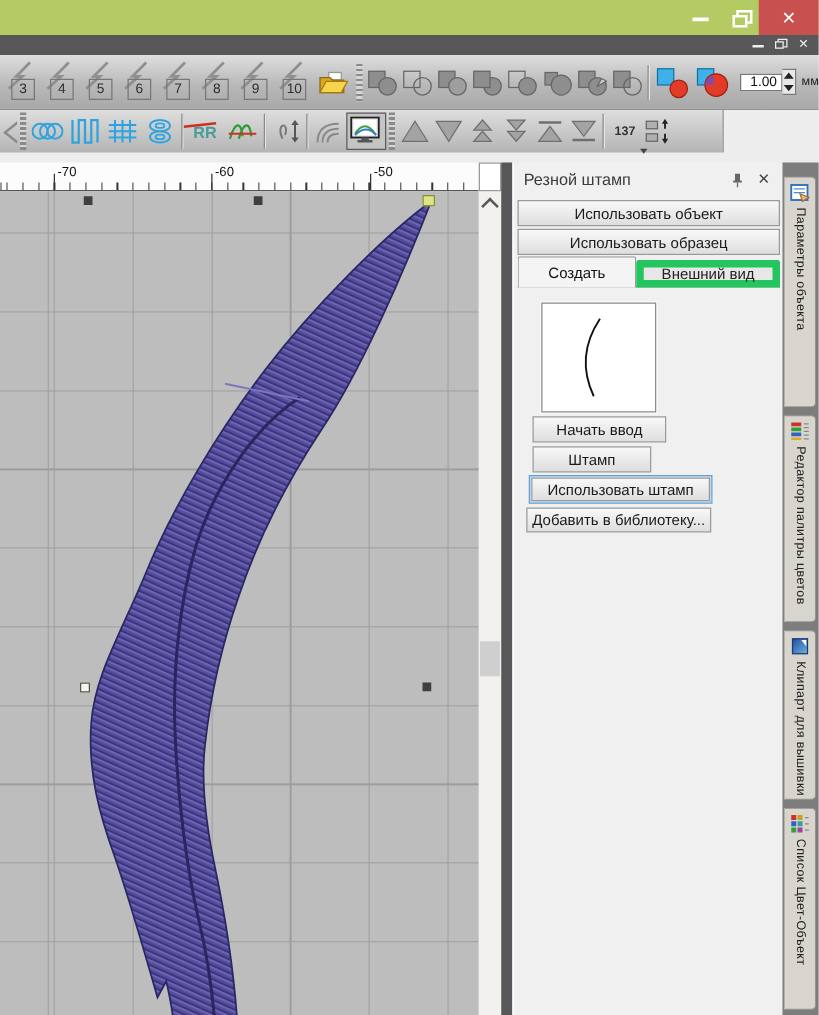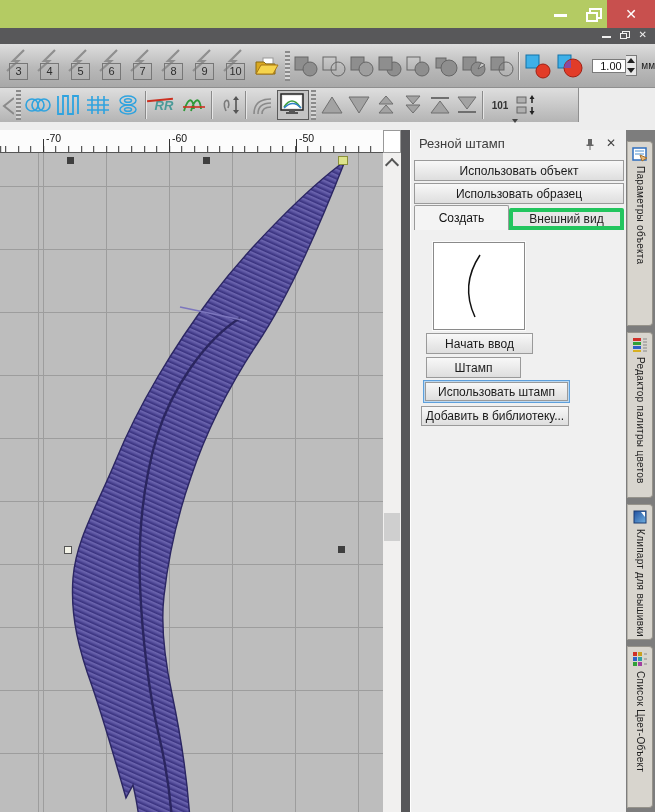--- a/index.html
+++ b/index.html
@@ -28,21 +28,21 @@
   .grip{width:5px;height:30px;margin:0 2px;background:repeating-linear-gradient(#8a8a8a 0 2px,#d6d6d6 2px 4px);flex:none;}
   .vsep{width:1px;height:28px;background:#8a8a8a;border-right:1px solid #e6e6e6;margin:0 2px;flex:none;}
   .hotkey{width:31px;}
   .hotkey .numbox{position:absolute;left:6px;bottom:6px;width:17px;height:15px;border:1px solid #777;color:#2d2d2d;font-size:11px;display:flex;align-items:center;justify-content:center;background:transparent;}
   .hotkey svg{position:absolute;left:1px;top:2px;}
   .spinbox{width:40px;height:14px;background:#fff;border:1px solid #7a7a7a;font-size:11px;color:#111;display:flex;align-items:center;justify-content:flex-end;padding-right:3px;box-sizing:border-box;margin-left:6px;}
   .spinner{width:13px;height:19px;border:1px solid #7a7a7a;border-left:none;background:#e8e8e8;display:flex;flex-direction:column;align-items:center;justify-content:space-around;cursor:pointer;}
   .spinner .up{width:0;height:0;border-left:4px solid transparent;border-right:4px solid transparent;border-bottom:5px solid #222;}
   .spinner .dn{width:0;height:0;border-left:4px solid transparent;border-right:4px solid transparent;border-top:5px solid #222;}
   .unit{font-size:10px;color:#222;margin-left:4px;}
-  .rrglyph{font-size:13px;font-weight:bold;color:#4a9a98;position:relative;font-style:italic;}
+  .rrglyph{font-size:13px;font-weight:bold;color:#4a9a98;position:relative;}
   .rrstrike{position:absolute;left:-2px;top:8px;width:26px;height:2px;background:#cc3020;transform:rotate(-6deg);}
   .n123{font-size:10px;font-weight:bold;color:#333;position:relative;padding:0 2px;}
   .caret{position:absolute;right:-4px;bottom:-4px;width:0;height:0;border-left:3px solid transparent;border-right:3px solid transparent;border-top:4px solid #444;}
   .pressed{background:#c4c4c4;border:1px solid #5a5a5a;height:30px;}
 
   
   .workspace{position:absolute;left:0;top:130px;width:655px;height:690px;text-align:right;}
   .canvascol{position:absolute;left:0;top:0;width:401px;height:690px;}
   .ruler{position:absolute;left:0;top:0;width:383px;height:23px;background:#fcfcfc;border-bottom:1px solid #555;box-sizing:border-box;}
   .tickband{position:absolute;left:0;bottom:0;height:6px;width:383px;background:repeating-linear-gradient(to right,#333 0 1px,transparent 1px 12.6px);background-position:5.2px 0;}
@@ -61,21 +61,21 @@
 
   
   .panel{position:absolute;left:410px;top:0;width:216px;height:690px;background:#f0f0f0;border-left:1px solid #fff;box-sizing:border-box;}
   .ptitle{position:absolute;left:8px;top:6px;font-size:13px;color:#3c3c3c;}
   .pin{position:absolute;right:30px;top:8px;width:12px;height:12px;cursor:pointer;}
   .pclose{position:absolute;right:10px;top:6px;font-size:12px;color:#444;cursor:pointer;}
   .pbtn{position:absolute;left:3px;width:210px;height:21px;background:linear-gradient(#f8f8f8,#dedede);border:1px solid #9a9a9a;font-size:12px;color:#1a1a1a;display:flex;align-items:center;justify-content:center;cursor:pointer;box-sizing:border-box;}
   .tabrow{position:absolute;left:3px;top:75px;width:210px;height:25px;padding-left:27px;}
   .tabline{position:absolute;left:0;bottom:0;width:210px;height:1px;background:#9a9a9a;}
   .tab-act{position:absolute;left:0;top:0;width:95px;height:25px;background:#f4f4f4;border:1px solid #9a9a9a;border-bottom:none;border-radius:2px 2px 0 0;font-size:12px;color:#111;display:flex;align-items:center;justify-content:center;cursor:pointer;box-sizing:border-box;z-index:2;}
-  .tab-ina{position:absolute;left:95px;top:3px;width:115px;height:22px;background:#e7e7e7;border:4px solid #22c55e;border-radius:2px 2px 0 0;font-size:12px;color:#222;display:flex;align-items:center;justify-content:center;cursor:pointer;box-sizing:border-box;}
+  .tab-ina{position:absolute;left:95px;top:3px;width:115px;height:22px;background:#e7e7e7;border:6px solid #22c55e;border-radius:2px 2px 0 0;font-size:12px;color:#222;display:flex;align-items:center;justify-content:center;cursor:pointer;box-sizing:border-box;}
   .preview{position:absolute;left:22px;top:112px;width:90px;height:86px;background:#fff;border:1px solid #8a8a8a;box-shadow:0 0 0 1px #fbfbfb;}
   .cbtn{position:absolute;background:linear-gradient(#f8f8f8,#dedede);border:1px solid #9a9a9a;font-size:12px;color:#1a1a1a;display:flex;align-items:center;justify-content:center;cursor:pointer;box-sizing:border-box;}
   .focusring{position:absolute;left:12px;top:250px;width:147px;height:23px;border:1px solid #5ea0dc;box-shadow:0 0 0 1px #bcd8f0 inset;box-sizing:border-box;}
 
   
   .tabstrip{position:absolute;left:626px;top:0;width:29px;height:690px;background:#7d7d7d;}
   .sidetab{position:absolute;left:1px;width:26px;background:#d8d5ce;border:1px solid #96938b;border-left:1px solid #b5b2aa;border-radius:0 4px 4px 0;display:flex;flex-direction:column;align-items:center;padding-top:4px;box-sizing:border-box;overflow:hidden;cursor:pointer;}
   .sidetab .lbl{writing-mode:vertical-rl;font-size:10px;color:#222;margin-top:4px;white-space:nowrap;letter-spacing:0.3px;}
 </style>
 </head>
@@ -334,21 +334,21 @@
         </svg>
       </div>
   <div class="tbtn small" style="width:27px">
         <svg width="24" height="20">
           <polygon points="3,2 21,2 12,14" fill="#a3a3a3" stroke="#6f6f6f"></polygon>
           <rect x="3" y="16" width="18" height="2" fill="#6f6f6f"></rect>
         </svg>
       </div>
   <div class="vsep"></div>
   <div class="tbtn small" style="width:28px">
-        <span class="n123">101</span>
+        <span class="n123">137</span>
         <span class="caret"></span>
       </div>
   <div class="tbtn small" style="width:24px">
         <svg width="22" height="22">
           <rect x="2" y="3" width="9" height="6" fill="#b0b0b0" stroke="#666"></rect>
           <rect x="2" y="13" width="9" height="6" fill="#b0b0b0" stroke="#666"></rect>
           <path d="M17,9 V3 M17,13 V19" stroke="#222" stroke-width="1.5"></path>
           <path d="M17,1 L14.5,5 H19.5 Z" fill="#222"></path>
           <path d="M17,21 L14.5,17 H19.5 Z" fill="#222"></path>
         </svg>

